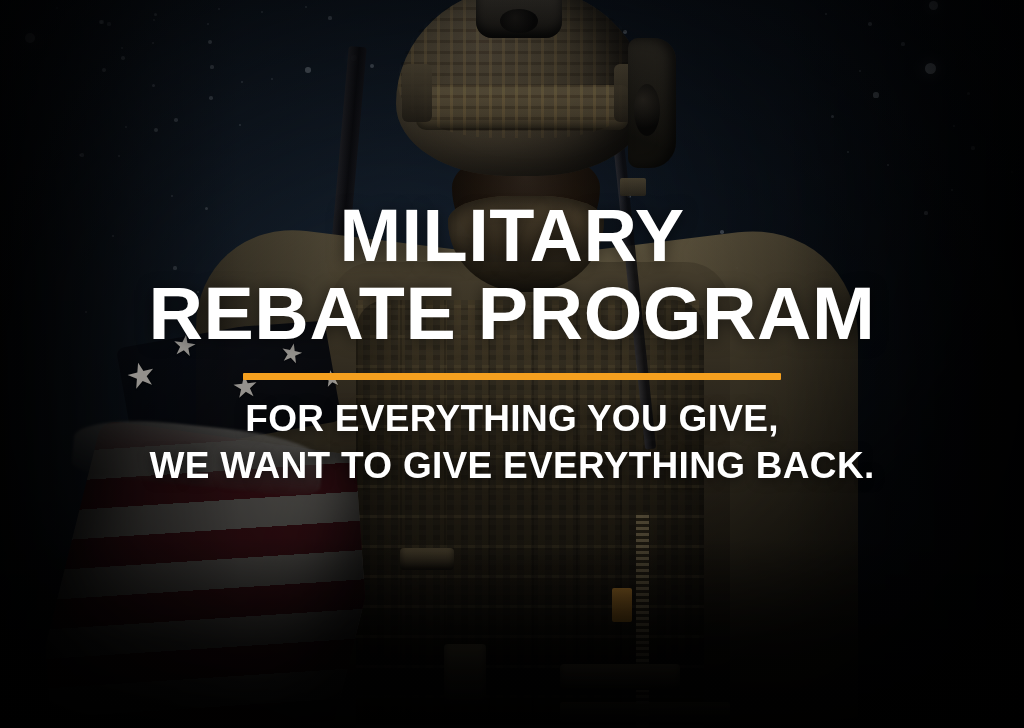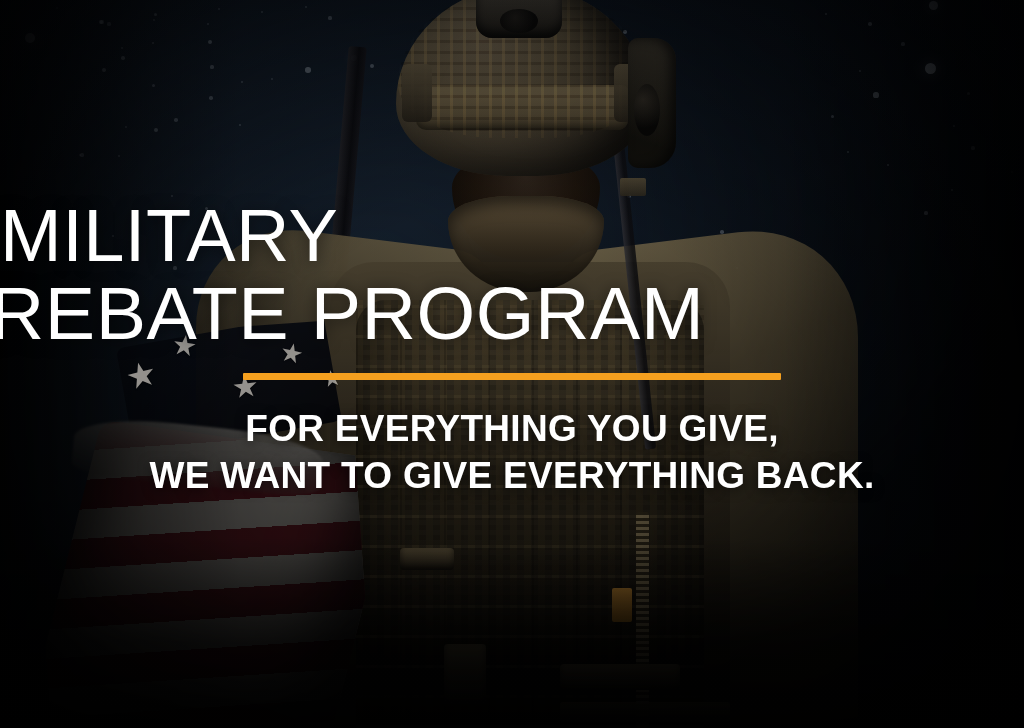--- a/index.html
+++ b/index.html
@@ -277,23 +277,24 @@
 
   
   .content{
     position:absolute; inset:0;
     display:flex; flex-direction:column;
     align-items:center;
     z-index:40;
   }
   .headline{
     width:100%;
+    text-align:center;
     color:#ffffff;
     font-family:"Liberation Sans", sans-serif;
-    font-weight:normal;
+    font-weight:bold;
     letter-spacing:.5px;
     line-height:.96;
     text-shadow:0 2px 16px rgba(0,0,0,.55);
   }
   .headline .ln1{
     display:block;
     font-size:74px;
     margin-top:200px;
     transform:scaleX(1.0);
   }
@@ -310,21 +311,21 @@
     border-radius:1px;
   }
   .subhead{
     width:100%;
     text-align:center;
     color:#ffffff;
     font-weight:bold;
     font-size:37px;
     line-height:1.26;
     letter-spacing:.3px;
-    margin-top:26px;
+    margin-top:16px;
     text-shadow:0 2px 12px rgba(0,0,0,.6);
   }
   .subhead .sl{ display:block; }
 </style>
 </head>
 <body>
 
 <div id="banner">
 
   <div class="sky">

